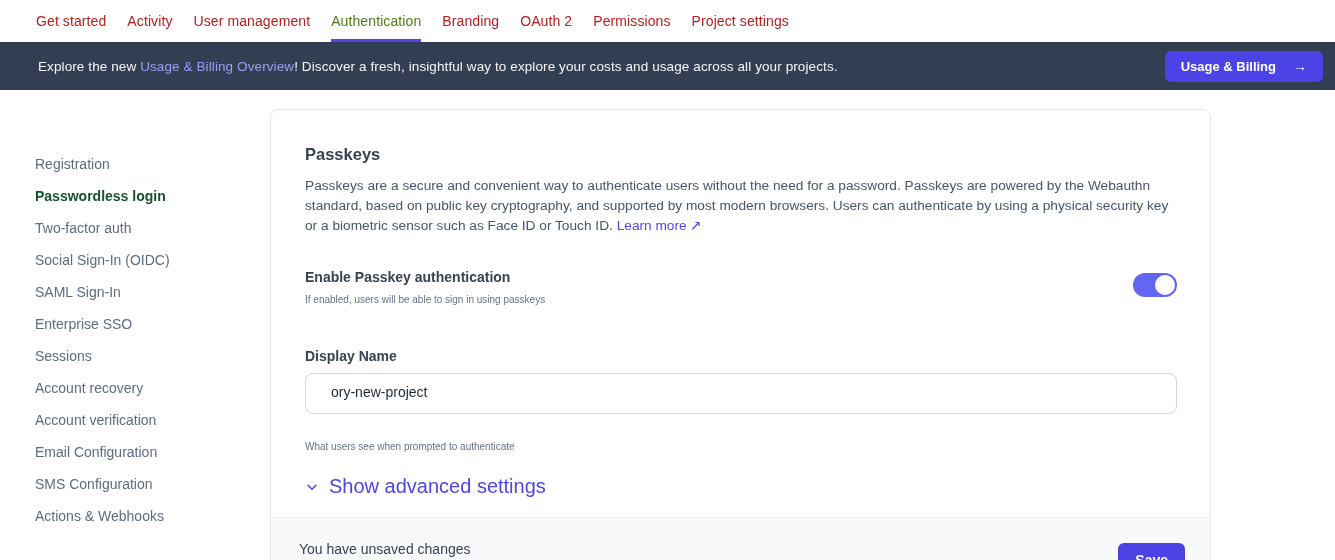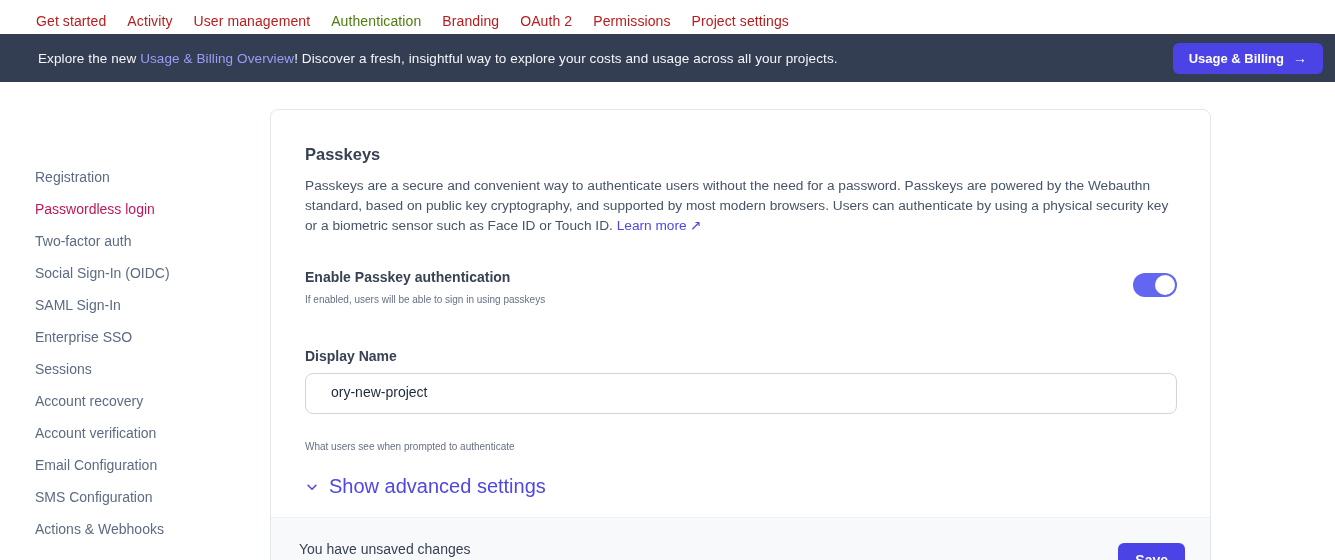--- a/index.html
+++ b/index.html
@@ -8,35 +8,35 @@
   .screen { position:relative; width:1335px; height:560px; overflow:hidden; background:#ffffff; }
 
   
   .topnav { position:absolute; top:0; left:0; right:0; height:42px; background:#ffffff;
             display:flex; align-items:stretch; padding-left:36px; gap:21px; }
   .tab { display:flex; align-items:center; font-size:14px; color:#b91c1c; cursor:pointer;
          border-bottom:3px solid transparent; padding-top:3px; letter-spacing:.1px; }
   .tab.active { color:#4d7c0f; border-bottom-color:#4f46e5; font-weight:500; }
 
   
-  .banner { position:absolute; top:34px; left:0; right:0; height:48px; background:#333e52;
+  .banner { position:absolute; top:42px; left:0; right:0; height:48px; background:#333e52;
             display:flex; align-items:center; padding:0 12px 0 38px; }
   .banner-text { font-size:13.5px; color:#f5f6f8; letter-spacing:.1px; }
   .banner-link { color:#9a9ef8; cursor:pointer; }
   .banner-btn { margin-left:auto; height:31px; background:#4b43e5; color:#ffffff; border:none;
                 border-radius:6px; font-size:13px; font-weight:700; padding:0 16px;
-                display:flex; align-items:center; gap:9px; cursor:pointer;
+                display:flex; align-items:center; gap:17px; cursor:pointer;
                 font-family:"Liberation Sans","DejaVu Sans",sans-serif; }
   .banner-btn .arrow { font-size:14px; font-weight:400; }
 
   
-  .sidebar { position:absolute; left:35px; top:166px; width:220px; }
+  .sidebar { position:absolute; left:35px; top:153px; width:220px; }
   .side-item { font-size:14px; color:#5d6b82; height:22px; line-height:22px; margin-bottom:10px;
                cursor:pointer; white-space:nowrap; }
-  .side-item.active { color:#be185d; font-weight:400; }
+  .side-item.active { color:#14532d; font-weight:700; }
 
   
   .card { position:absolute; left:270px; top:109px; width:941px; height:470px;
           background:#ffffff; border:1px solid #e4e7ec; border-radius:8px; }
   .card-body { padding:35px 33px 0 34px; }
   .card-title { font-size:16.5px; font-weight:700; color:#384252; }
   .card-desc { margin-top:12px; font-size:13.7px; line-height:20px; color:#475467; max-width:872px; }
   .inline-link { color:#4f46e5; cursor:pointer; }
   .inline-link .ne-arrow { margin-left:3px; }
 

